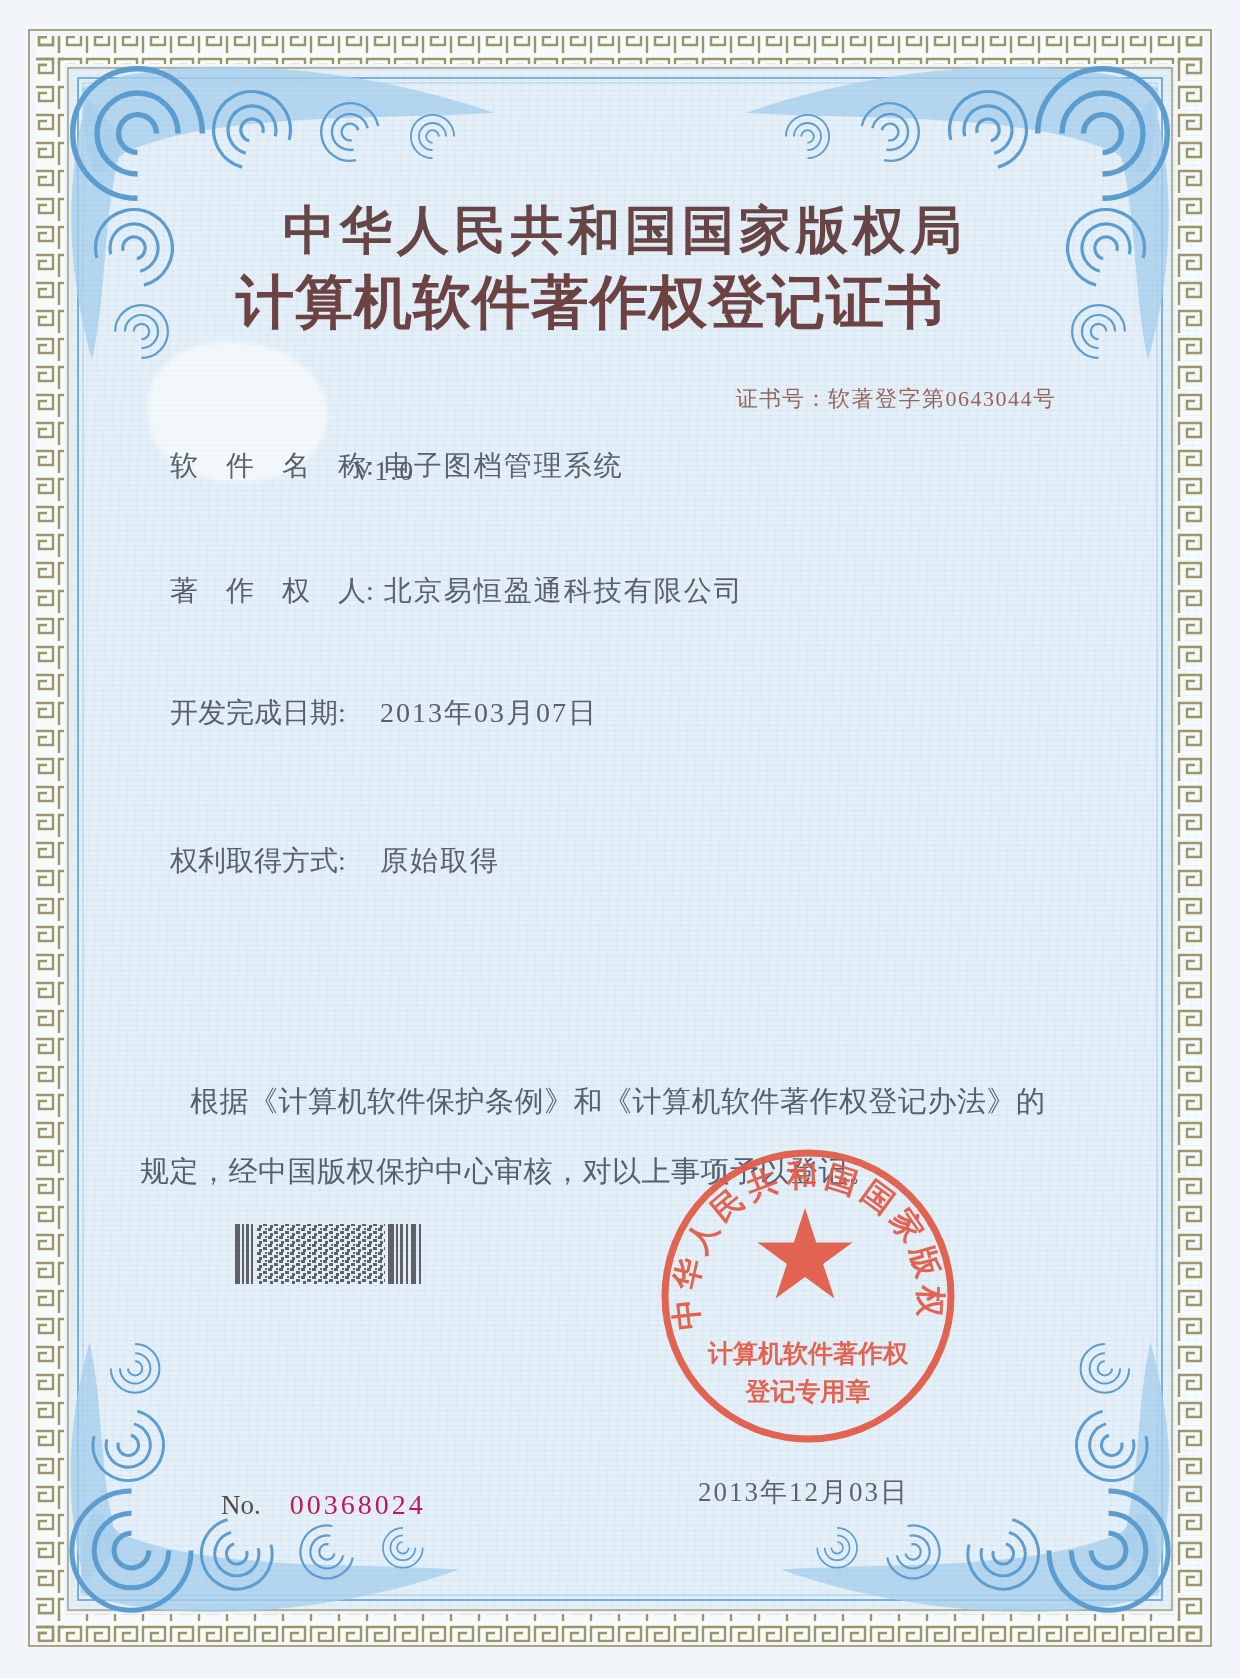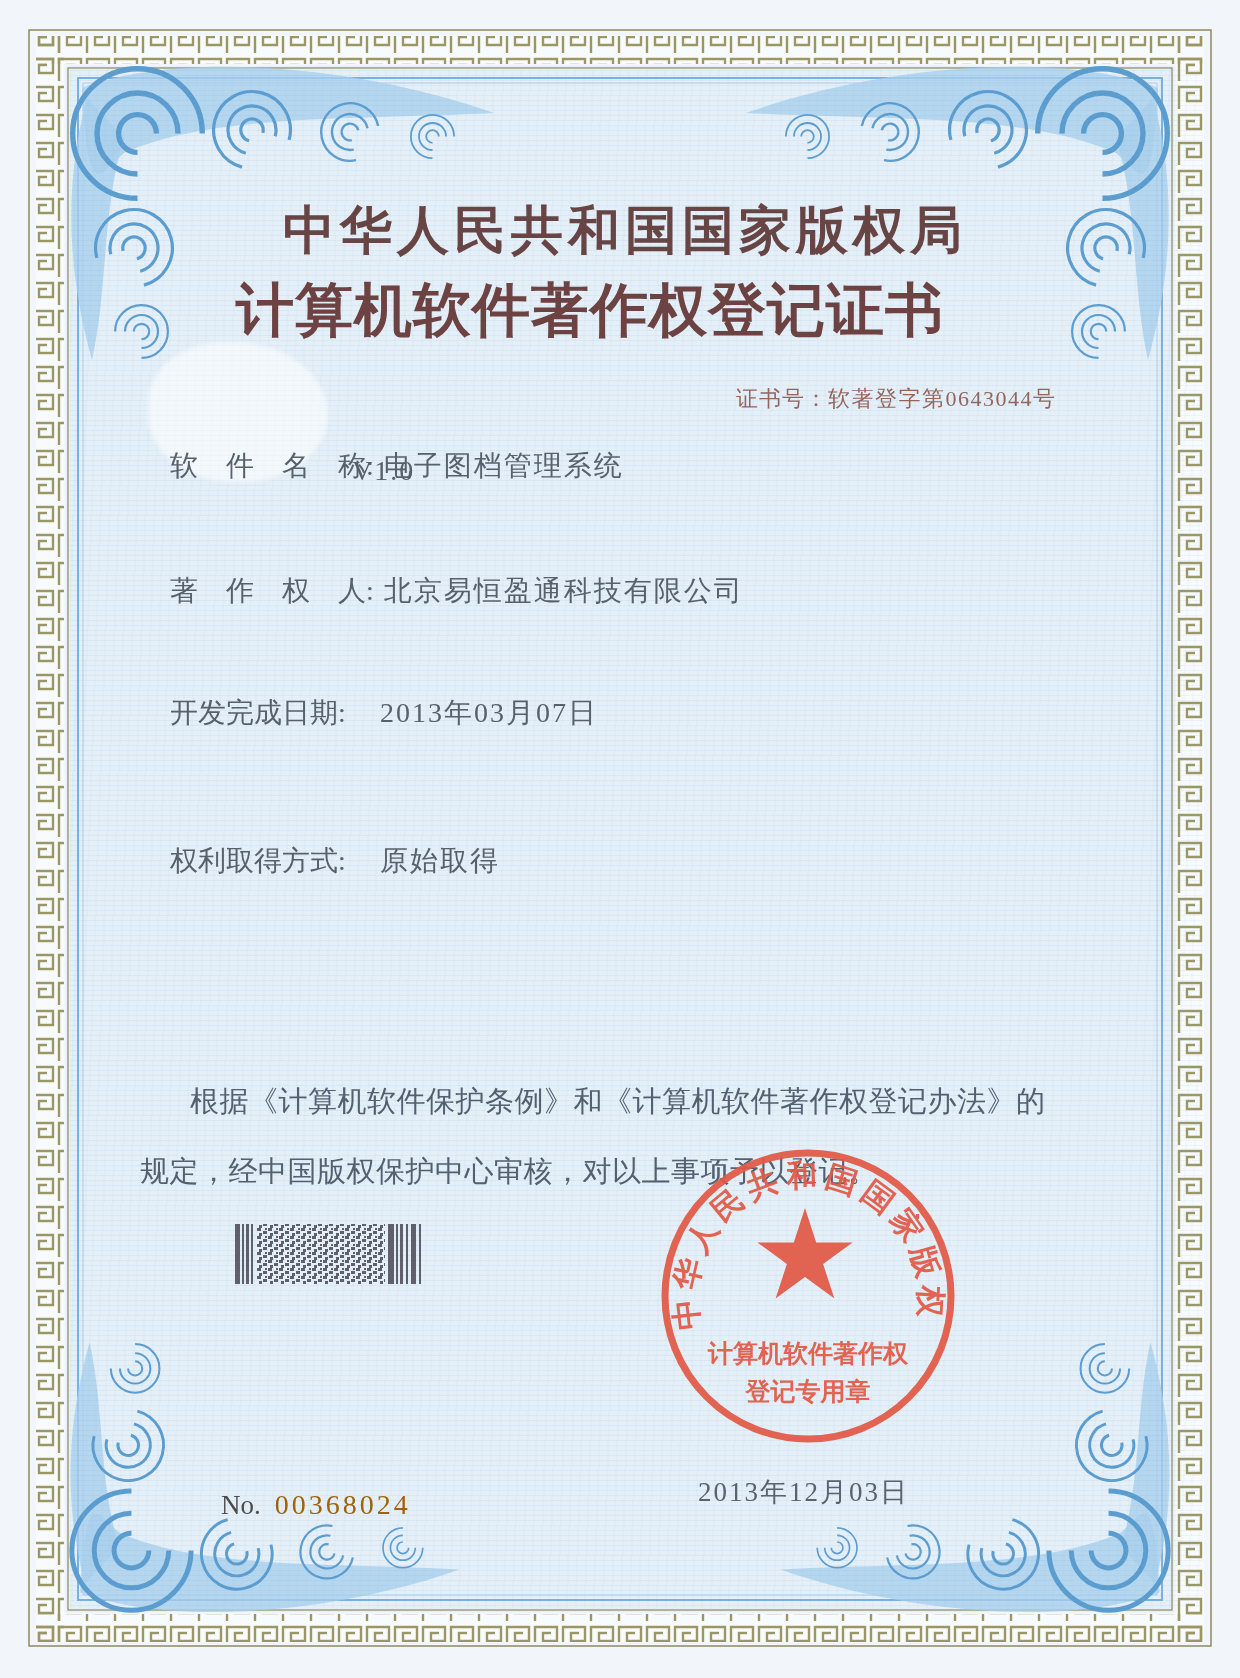--- a/index.html
+++ b/index.html
@@ -20,33 +20,33 @@
       repeating-linear-gradient(92deg, rgba(140,180,215,0.05) 0px, rgba(140,180,215,0.05) 2px, rgba(255,255,255,0) 2px, rgba(255,255,255,0) 9px);
     pointer-events:none;
   }
   .abs{position:absolute;}
   .issuer-title{
     left:283px;top:196px;
     font-size:52px;font-weight:bold;letter-spacing:5px;
     color:#684545;white-space:pre;
   }
   .main-title{
-    left:236px;top:272px;
+    left:236px;top:264px;
     font-size:58px;font-weight:bold;letter-spacing:1px;
     color:#6d4242;white-space:pre;
   }
   .certno-line{left:710px;top:358px;font-size:22px;color:#95655c;letter-spacing:1px;white-space:pre;}
   .certno-line .certno-value{letter-spacing:1.5px;}
   .field-row{left:142px;font-size:28px;color:#57616c;white-space:pre;}
   .field-row .flabel{display:inline-block;min-width:200px;}
   .field-row .fvalue{margin-left:10px;letter-spacing:2px;}
   .value2{left:352px;font-size:28px;color:#57616c;letter-spacing:2px;}
   .body-line{font-size:29px;color:#546070;letter-spacing:0.5px;white-space:pre;}
   .serial{left:194px;top:1458px;font-size:27px;color:#4b4b4b;white-space:pre;}
-  .serial .serial-num{color:#a16207;letter-spacing:3px;margin-left:14px;font-size:28px;}
+  .serial .serial-num{color:#be185d;letter-spacing:3px;margin-left:29px;font-size:28px;}
   .issue-date{left:698px;top:1458px;font-size:27px;color:#59636d;letter-spacing:2px;white-space:pre;margin-top:16px;}
   .seal-svg{left:652px;top:1146px;width:312px;height:306px;opacity:0.92;}
   .barcode-svg{left:235px;top:1220px;width:192px;height:70px;opacity:0.88;}
   .smudge{
     left:148px;top:342px;width:180px;height:140px;
     background:rgba(255,255,255,0.55);
     border-radius:45% 55% 50% 50%;
     filter:blur(2px);
     pointer-events:none;
   }

